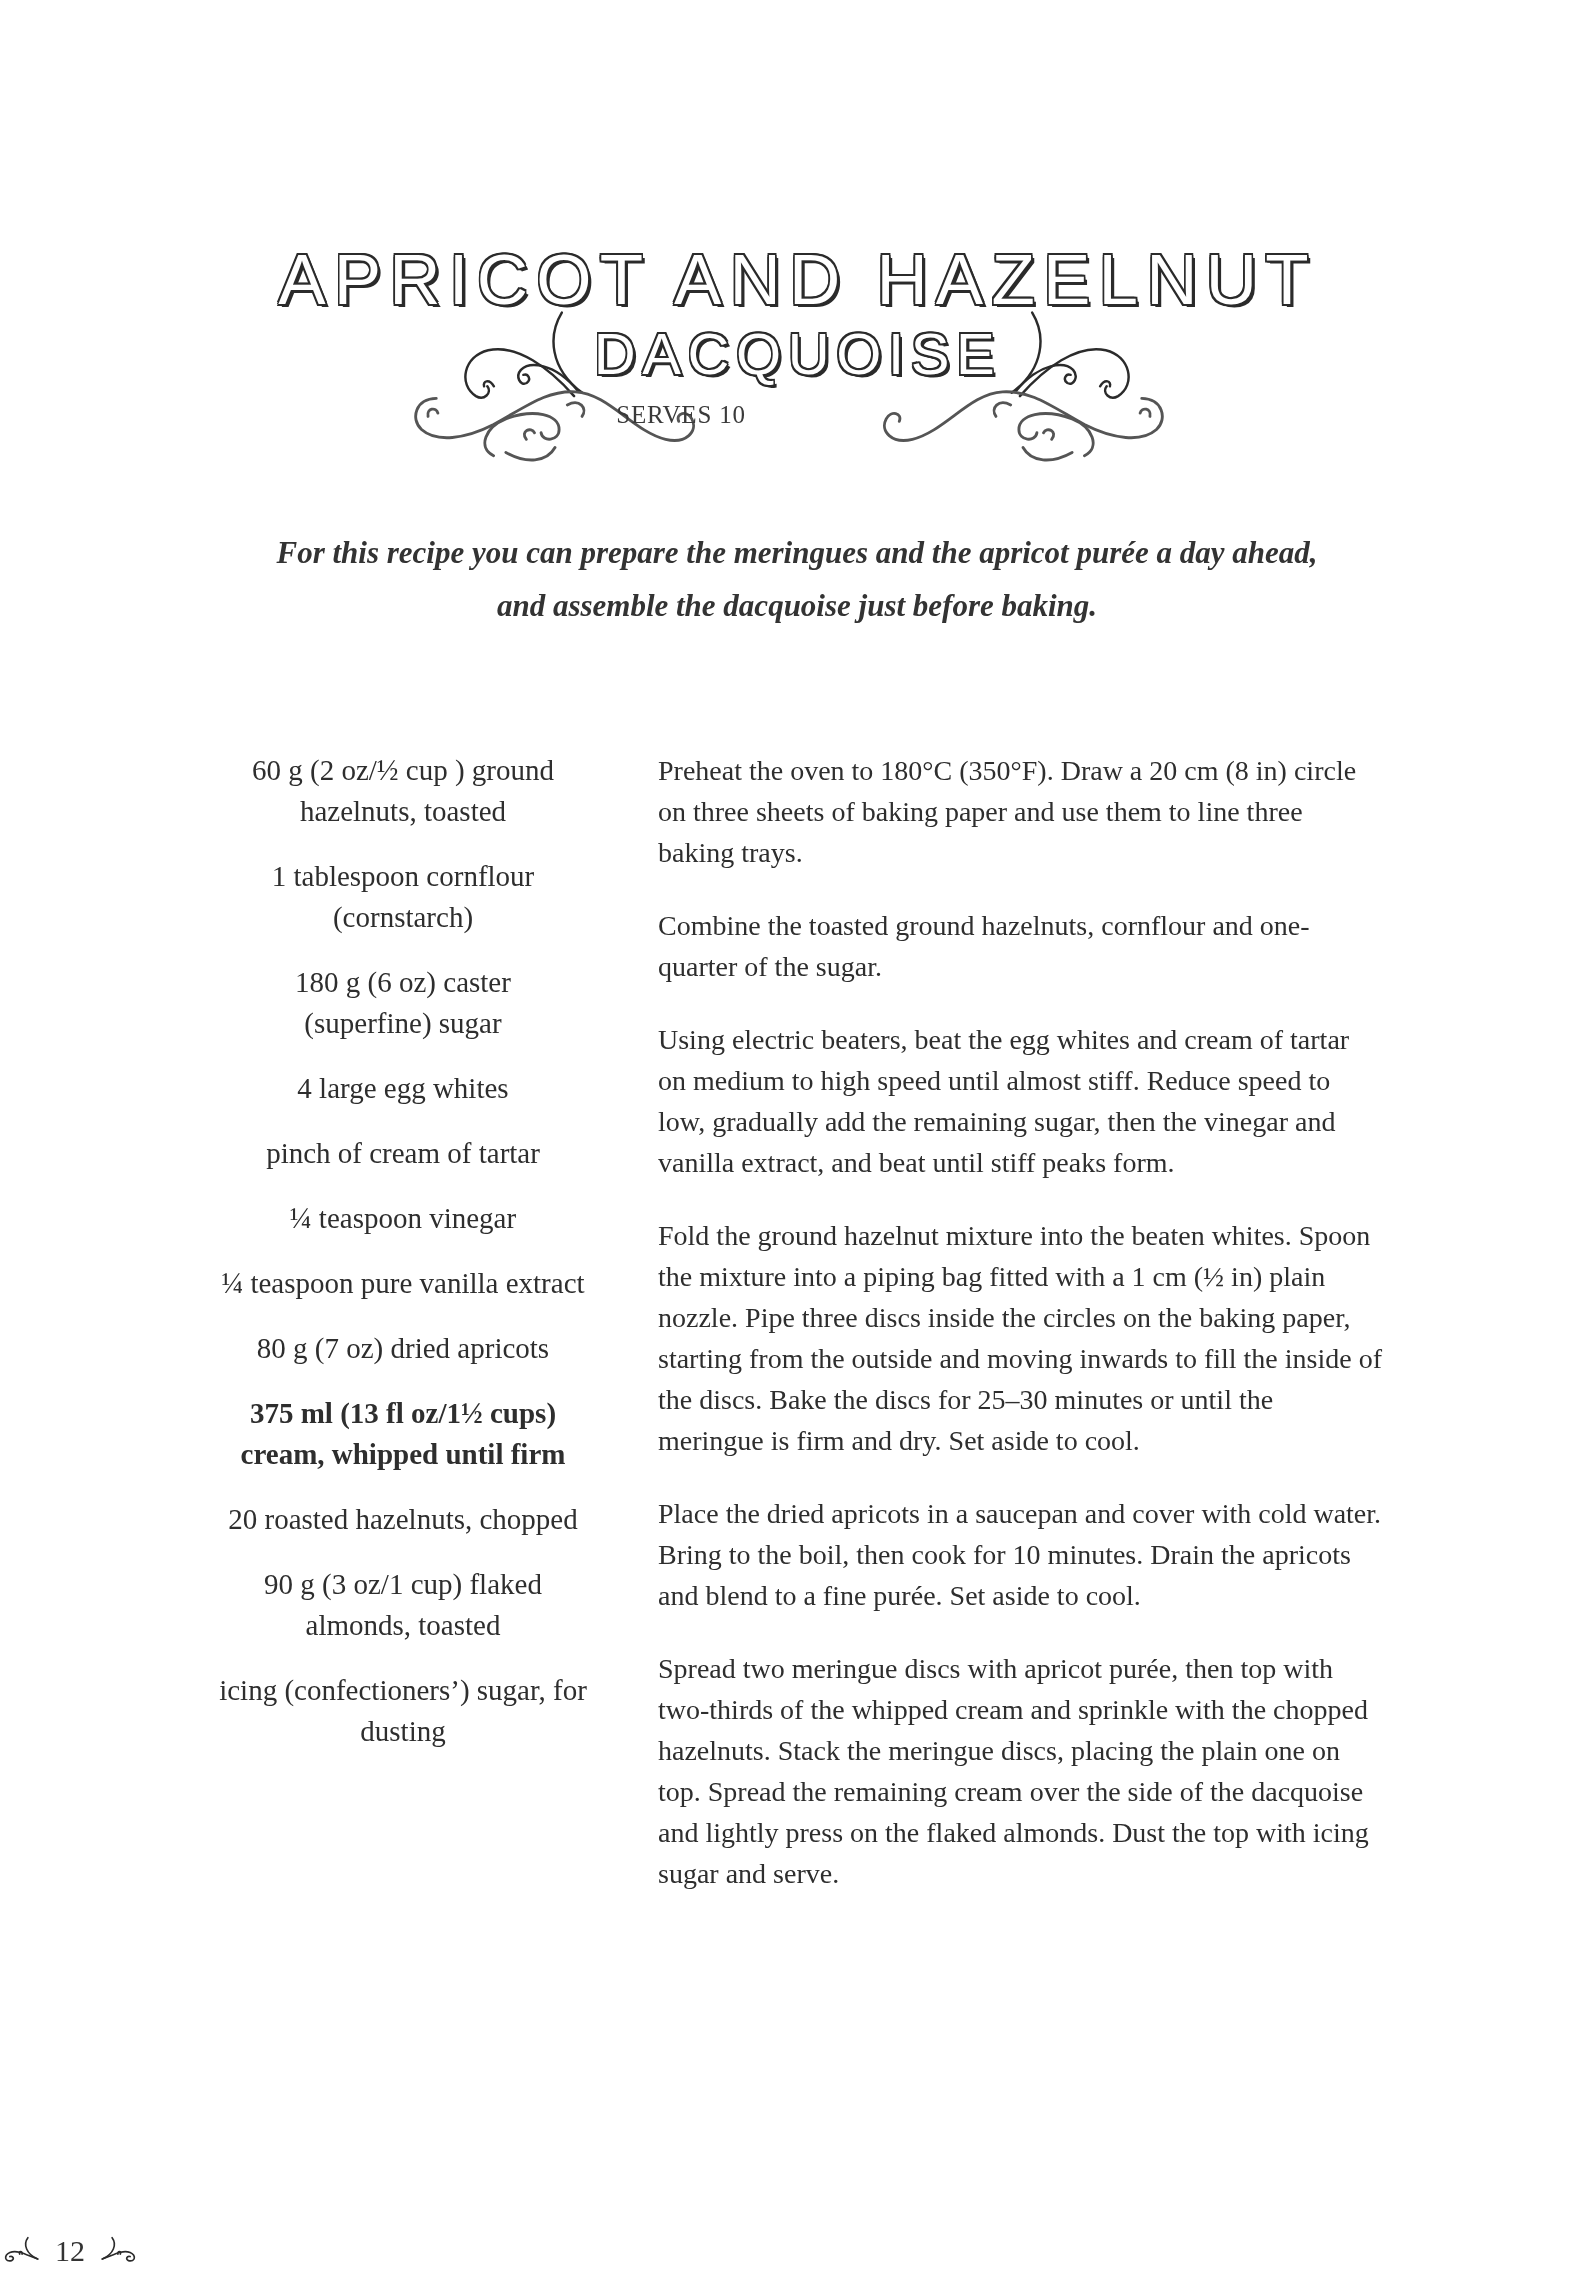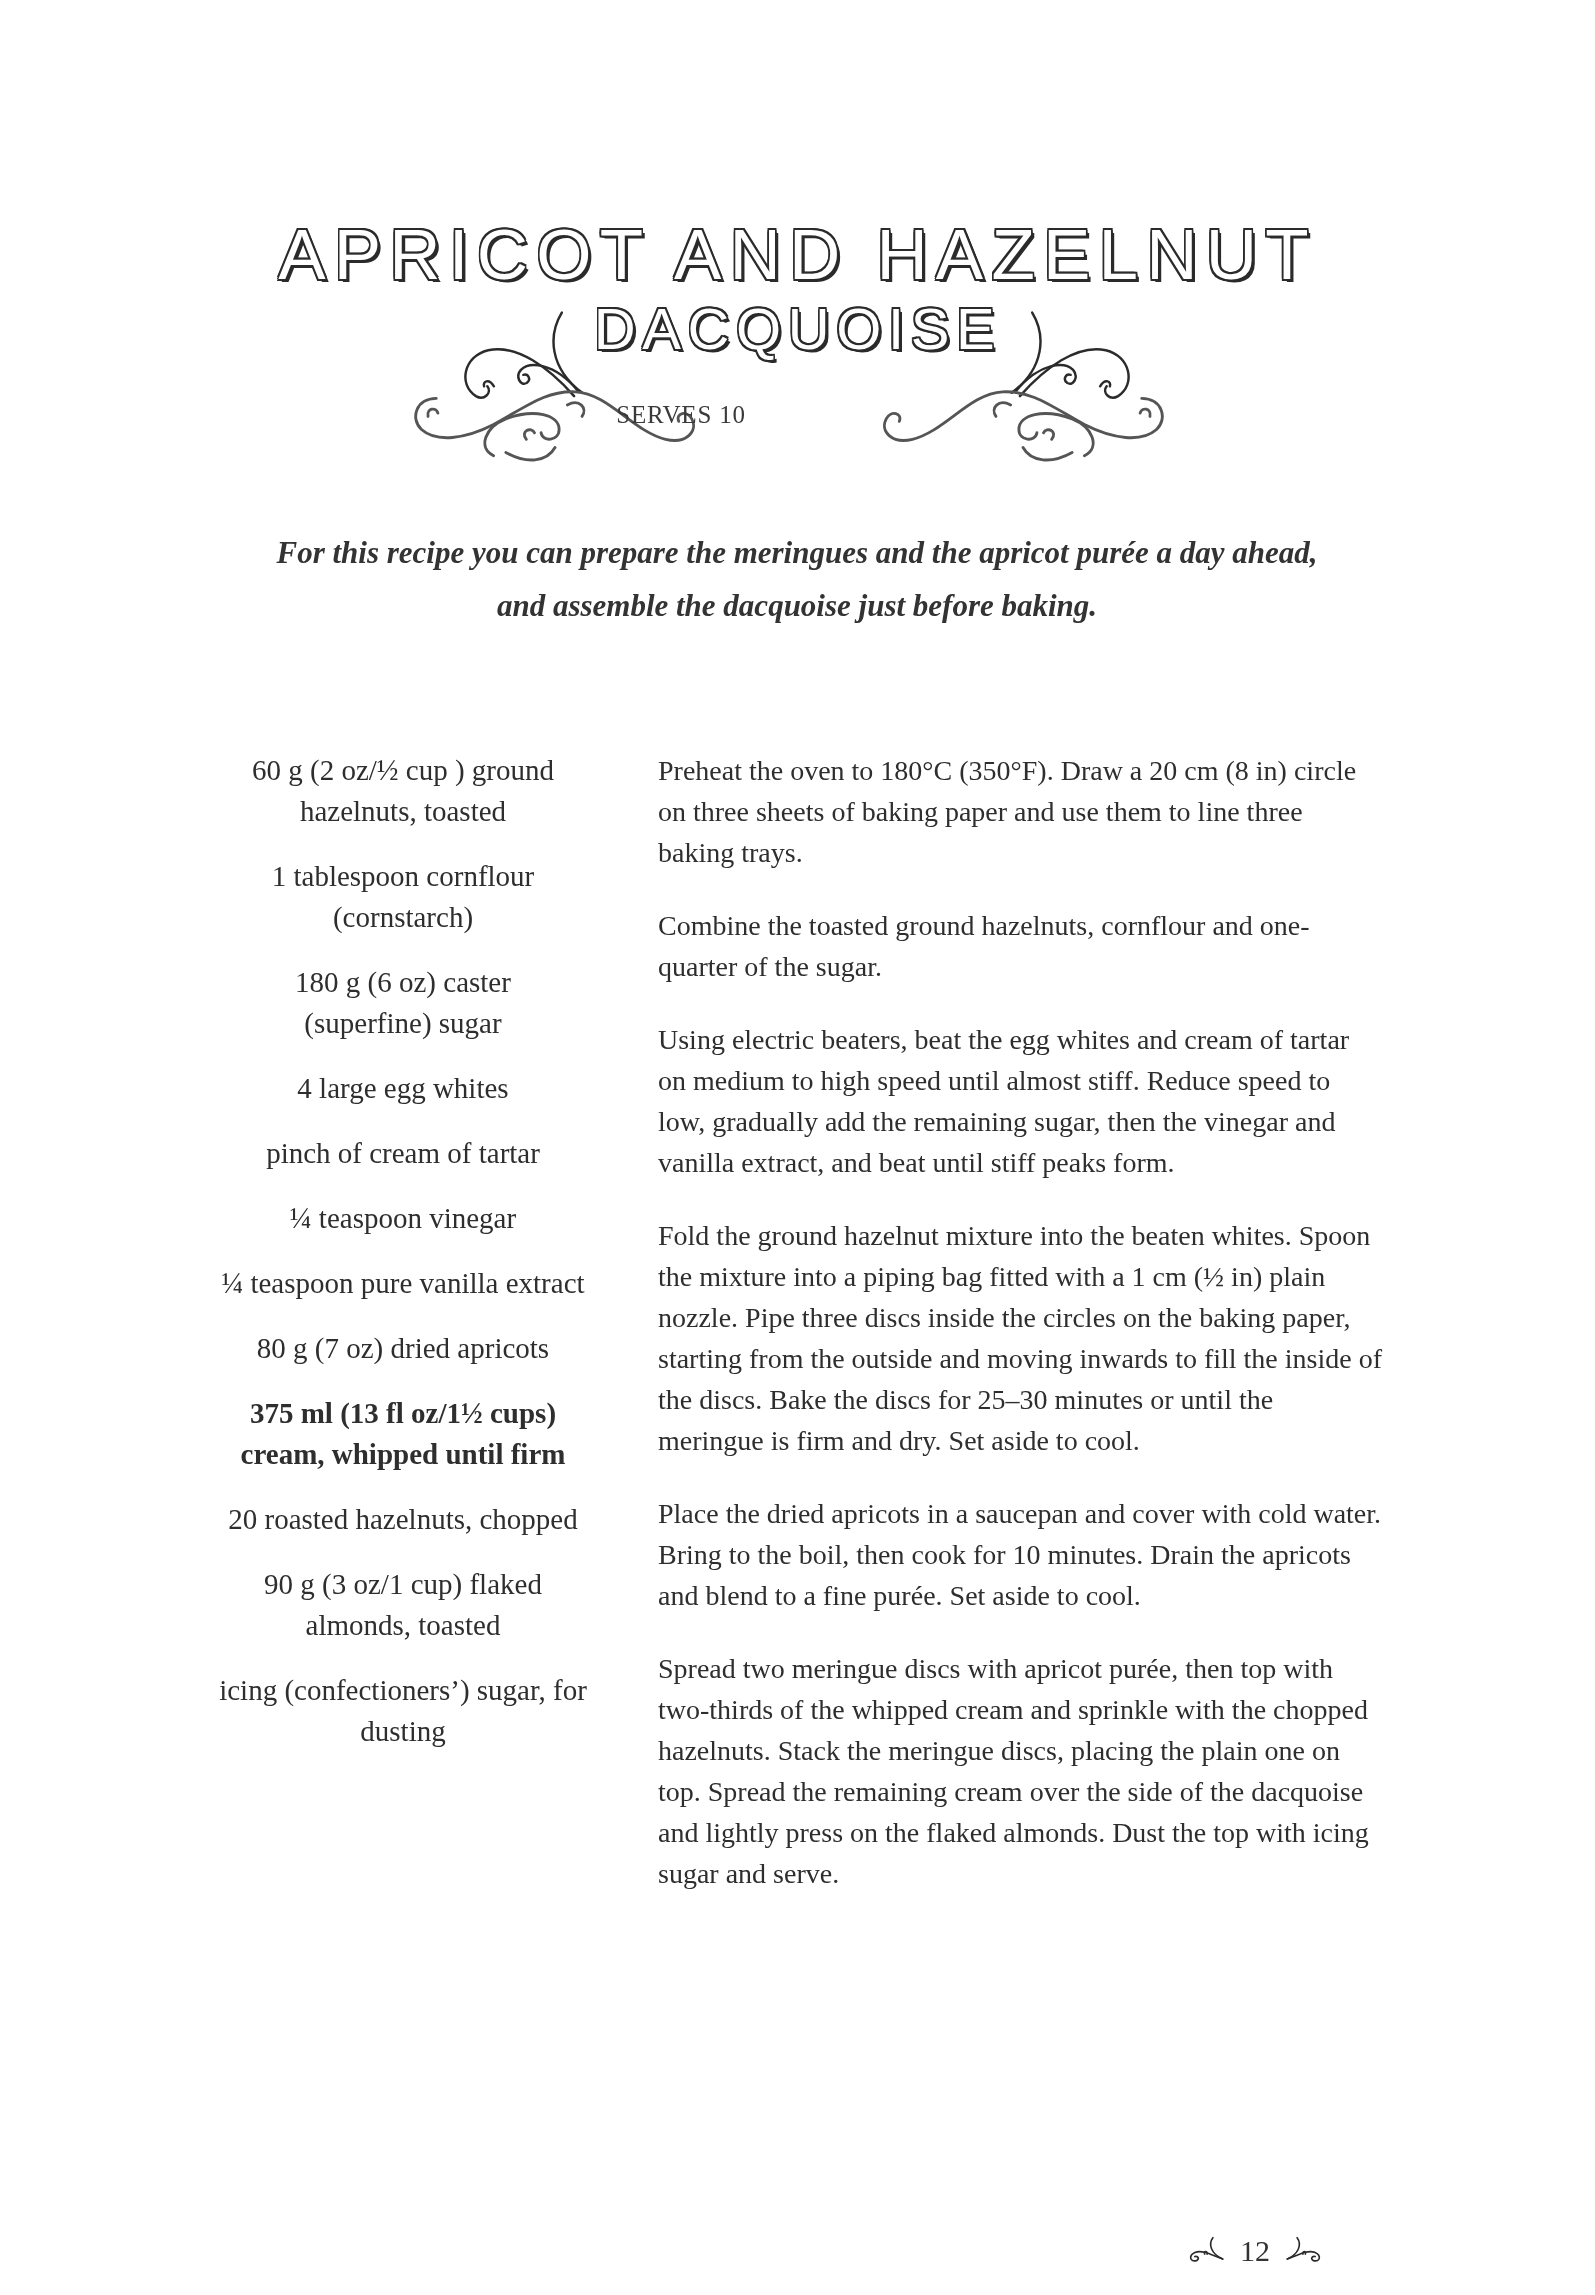--- a/index.html
+++ b/index.html
@@ -10,20 +10,21 @@
   .page { position:absolute; inset:0; }
   .title {
     position:absolute; left:0; width:1595px; text-align:center;
     font-family:"Liberation Sans","DejaVu Sans",sans-serif; font-weight:400;
     color:#ffffff; letter-spacing:5px; text-transform:uppercase;
     -webkit-text-stroke:0;
     text-shadow:
       -1.6px 0 0 #2b2b2b, 1.6px 0 0 #2b2b2b, 0 -1.6px 0 #2b2b2b, 0 1.6px 0 #2b2b2b,
       -1.6px -1.6px 0 #2b2b2b, 1.6px 1.6px 0 #2b2b2b, -1.6px 1.6px 0 #2b2b2b, 1.6px -1.6px 0 #2b2b2b,
       3.3px 2.5px 0 #2b2b2b;
+    margin-top: 25px;
   }
   .title-line1 { top:215px; font-size:71px; line-height:79px; letter-spacing:8.2px; }
   .title-line2 { top:298px; font-size:58px; line-height:62px; letter-spacing:6.6px; }
   .serves {
     position:absolute; top:401px; left:0; width:1362px; text-align:center;
     font-family:"Liberation Serif","DejaVu Serif",serif; font-size:25px; letter-spacing:0.8px; color:#3a3a3a;
   }
   .ornament { position:absolute; }
   .intro {
     position:absolute; top:526px; left:164px; width:1266px; text-align:center;
@@ -33,21 +34,21 @@
     position:absolute; top:750px; left:181px; width:444px; text-align:center;
     font-size:29px; line-height:41px; color:#2e2e2e;
   }
   .ingredients .ing { margin:0 0 24px 0; }
   .method {
     position:absolute; top:750px; left:658px; width:724px;
     font-size:28px; line-height:41px; color:#2e2e2e;
   }
   .method p { margin:0 0 32px 0; }
   .footer {
-    position:absolute; top:2226px; left:0; width:1325px; text-align:right;
+    position:absolute; top:2226px; left:0; width:1325px; text-align:left;
     font-size:30px; line-height:41px; color:#333;
   }
   .footer .num { display:inline-block; vertical-align:middle; margin:0 6.6px; }
   .footer svg { vertical-align:middle; }
 </style>
 </head>
 <body>
 
 <div class="page">
 

